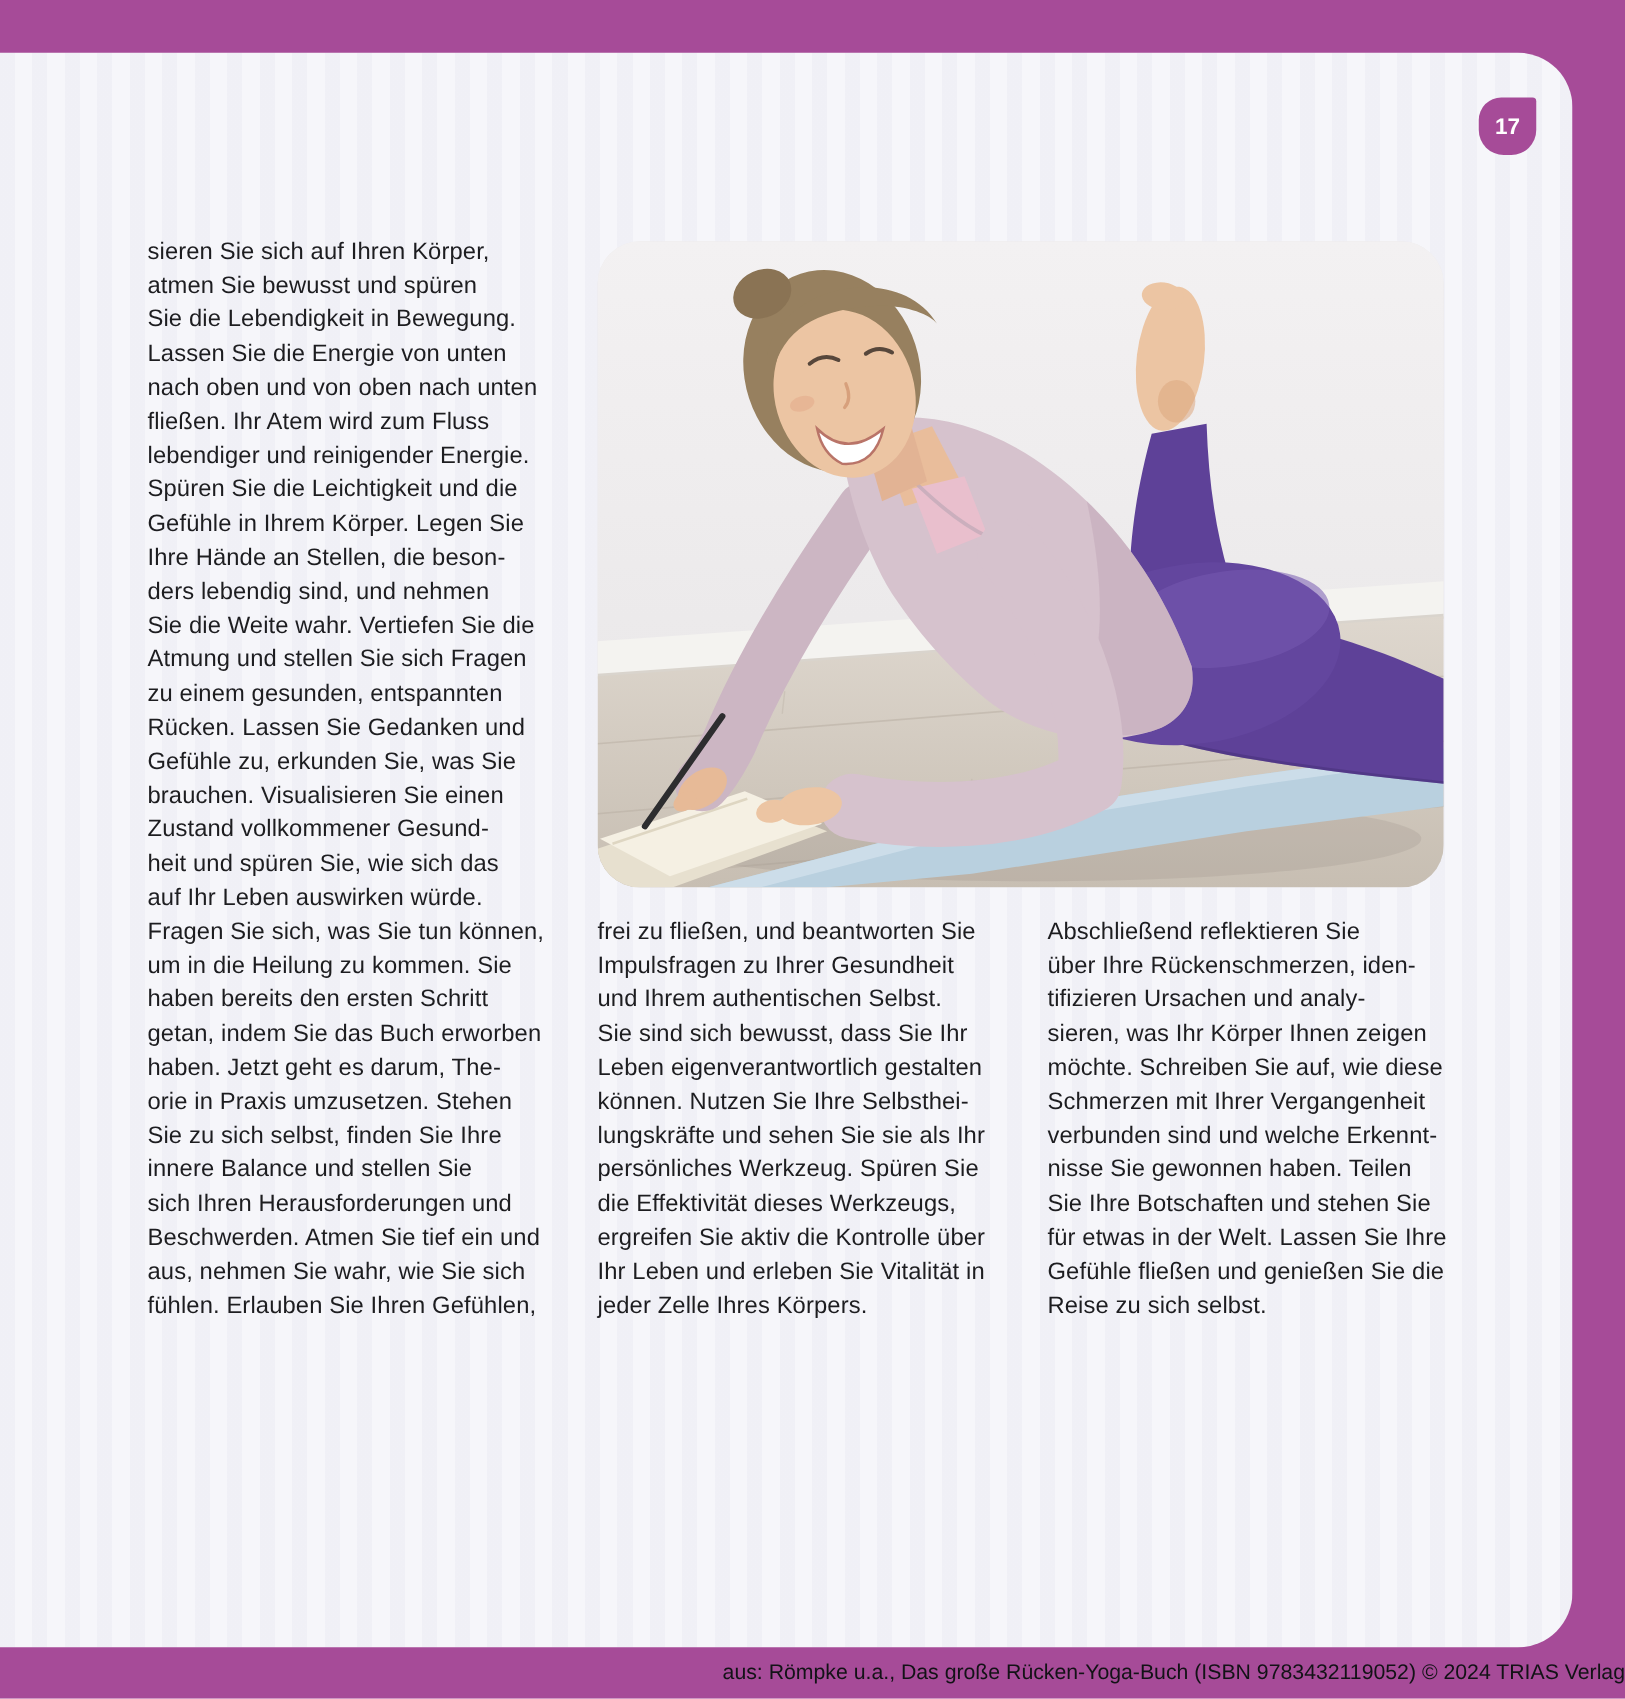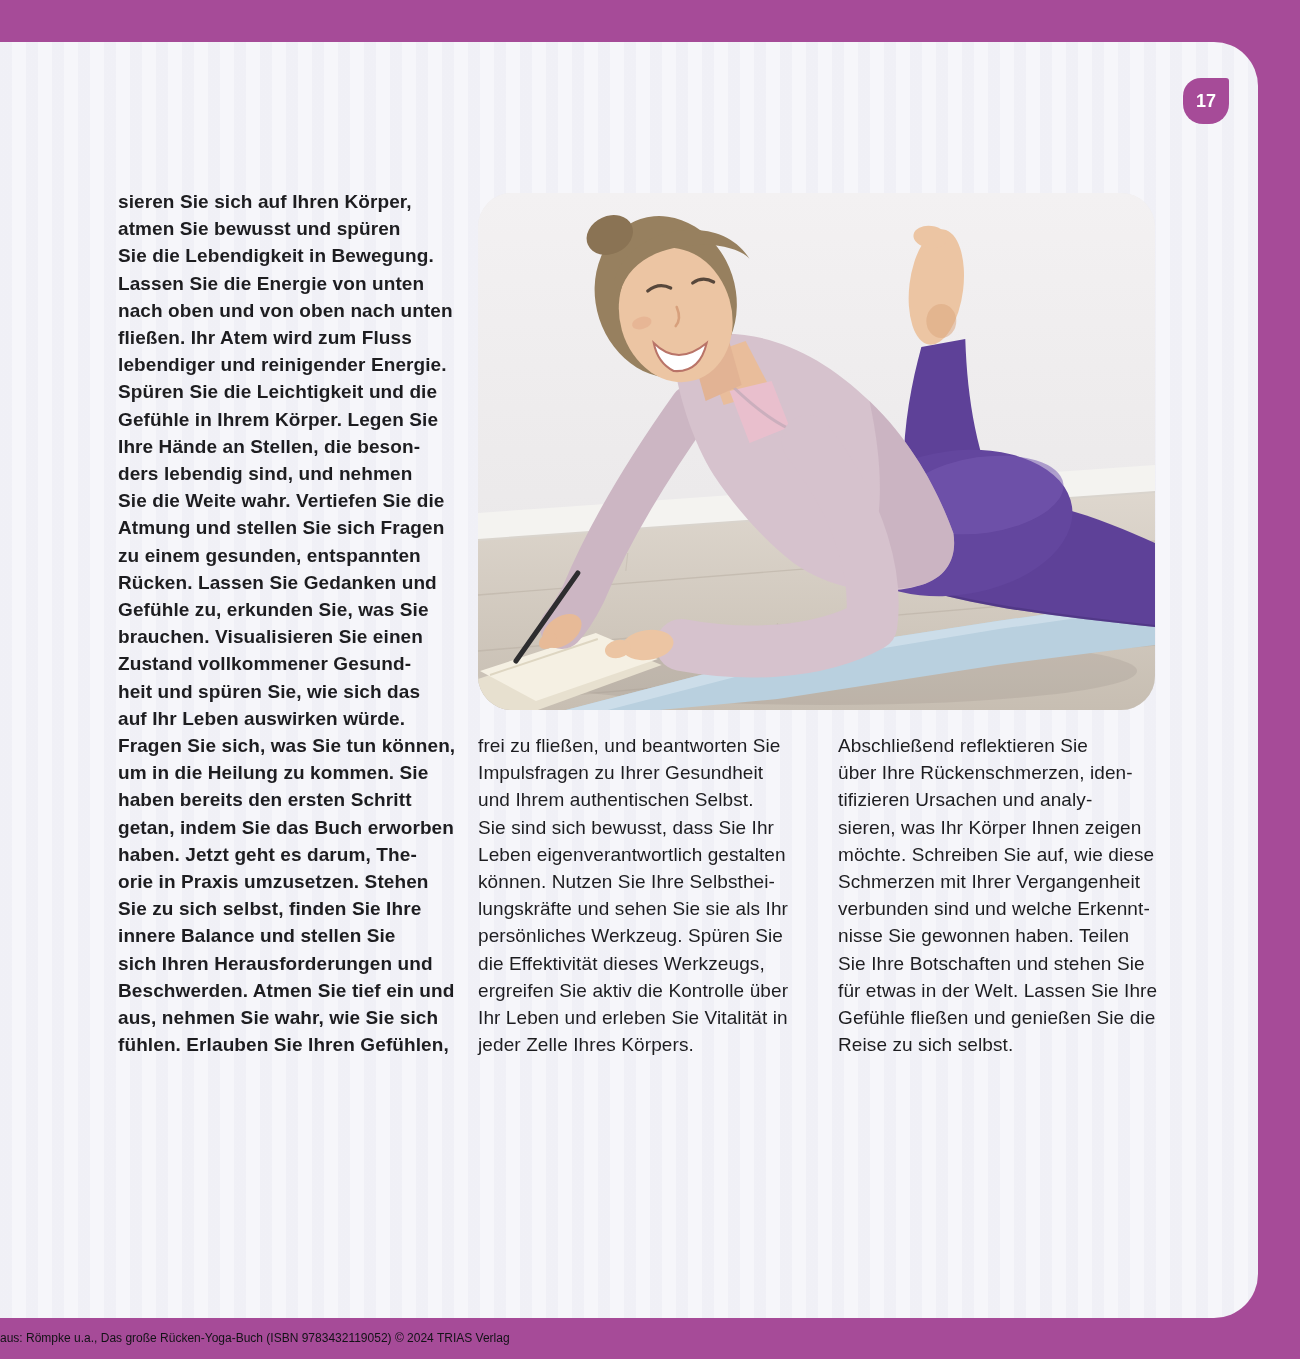--- a/index.html
+++ b/index.html
@@ -20,32 +20,32 @@
     background:var(--frame,#a64b98);
     border-radius:18px 3px 20px 20px;
     display:flex;align-items:center;justify-content:center;
     color:var(--badge_text,#ffffff);font-size:18px;font-weight:bold;
   }
   .col{
     position:absolute;width:362px;
     font-size:19px;line-height:27.2px;letter-spacing:.1px;
     color:var(--text,#1d1d20);white-space:pre;
   }
-  .col-left{left:118px;top:146px;font-weight:bold;}
+  .col-left{left:118px;top:146px;}
   .col-middle{left:478px;top:690px;}
   .col-right{left:838px;top:690px;}
   .photo{
     position:absolute;left:478px;top:151px;width:677px;height:517px;
     border-radius:34px;overflow:hidden;background:#eceaeb;
   }
   .photo svg{display:block;width:100%;height:100%;}
   .footer{
     position:absolute;left:0;bottom:0;width:1300px;height:42px;
-    display:flex;align-items:center;justify-content:flex-start;
-    color:#121216;font-size:12px;
+    display:flex;align-items:center;justify-content:flex-end;
+    color:#121216;font-size:17px;
   }
 </style>
 </head>
 <body>
 
 <div id="page">
 
   <div class="content">
 
     <div class="badge">

